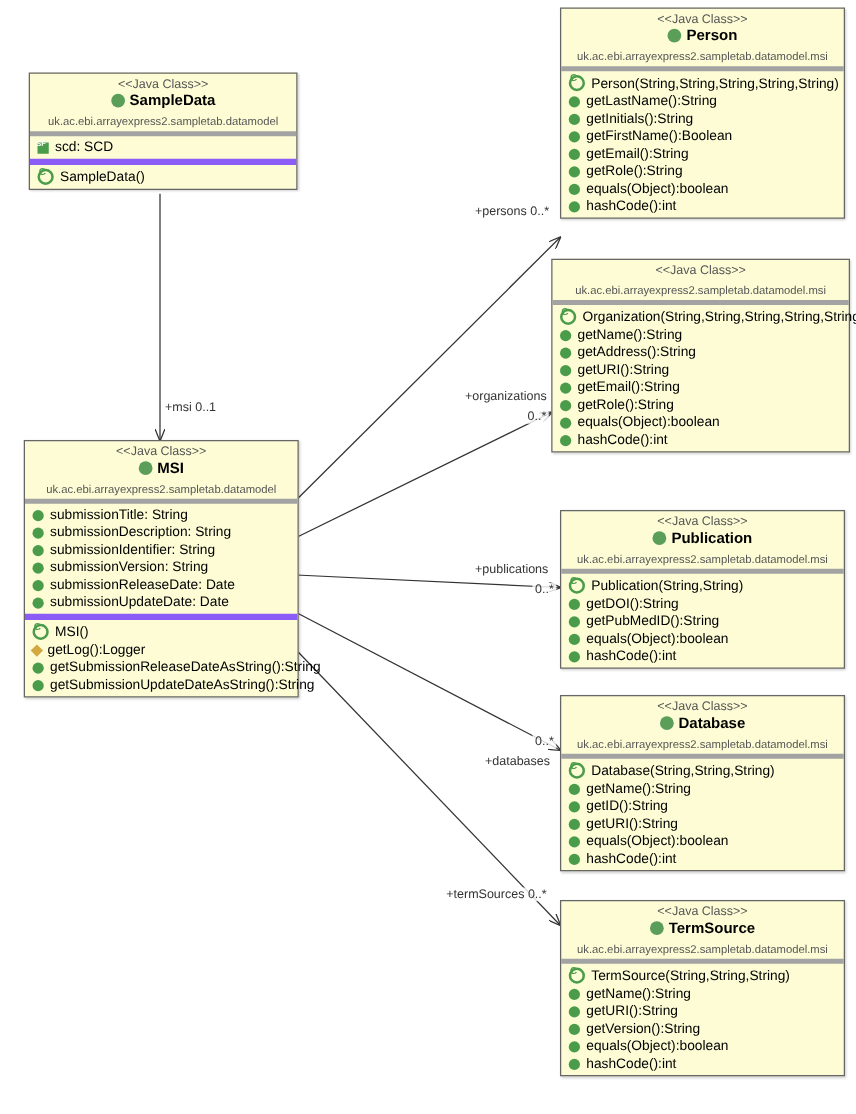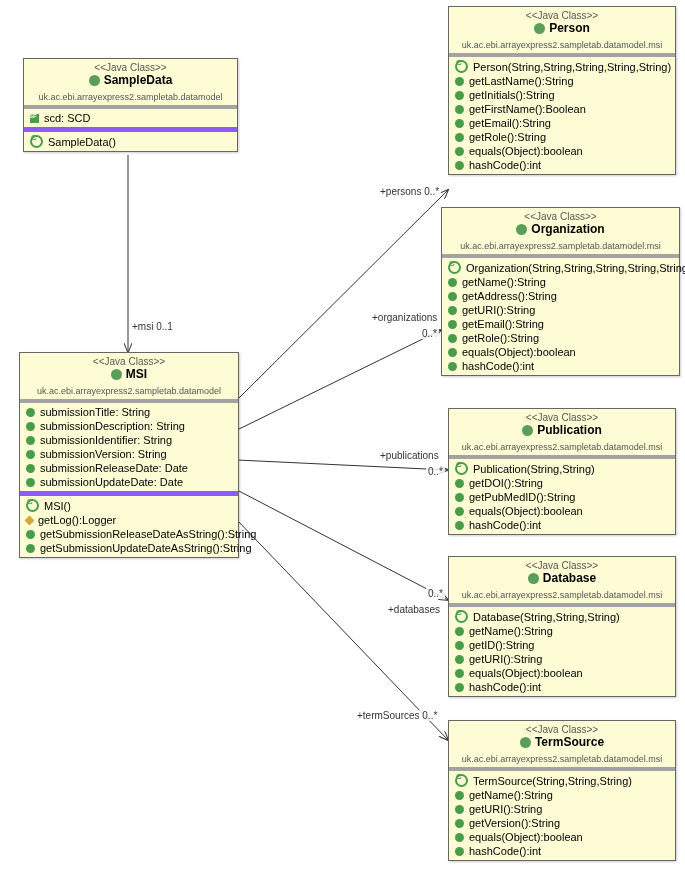--- a/index.html
+++ b/index.html
@@ -134,21 +134,20 @@
       <div class="row">
         <span class="icon g"></span>
         <span>hashCode():int</span>
       </div>
     </div>
 </div>
 
 <div class="class-box" style="left:441px;top:207px;width:237px">
 <div class="header">
 <div class="stereo">&lt;&lt;Java Class&gt;&gt;</div>
-<div class="class-name">Organization</div>
 <div class="pkg">uk.ac.ebi.arrayexpress2.sampletab.datamodel.msi</div>
 </div>
 <div class="section" id="org-ops">
       <div class="row">
         <span class="icon cs"></span>
         <span>Organization(String,String,String,String,String)</span>
       </div>
       <div class="row">
         <span class="icon g"></span>
         <span>getName():String</span>
@@ -286,20 +285,20 @@
     </defs>
 <line x1="128" y1="155" x2="128" y2="352" stroke="#333" marker-end="url(#ah)"></line>
 <line x1="237" y1="400" x2="448" y2="190" stroke="#333" marker-end="url(#ah)"></line>
 <line x1="237" y1="430" x2="441" y2="330" stroke="#333" marker-end="url(#ah)"></line>
 <line x1="237" y1="460" x2="448" y2="470" stroke="#333" marker-end="url(#ah)"></line>
 <line x1="237" y1="490" x2="448" y2="600" stroke="#333" marker-end="url(#ah)"></line>
 <line x1="237" y1="520" x2="448" y2="740" stroke="#333" marker-end="url(#ah)"></line>
 </svg>
 
 <div class="label" style="left:130px;top:321px">+msi  0..1</div>
-<div class="label" style="left:378px;top:186px">+persons  0..*</div>
+<div class="label" style="left:378px;top:164px">+persons  0..*</div>
 <div class="label" style="left:370px;top:312px">+organizations</div>
 <div class="label" style="left:420px;top:328px">0..*</div>
 <div class="label" style="left:378px;top:450px">+publications</div>
 <div class="label" style="left:426px;top:466px">0..*</div>
 <div class="label" style="left:386px;top:604px">+databases</div>
 <div class="label" style="left:426px;top:588px">0..*</div>
 <div class="label" style="left:355px;top:710px">+termSources  0..*</div>
 
 </body></html>

